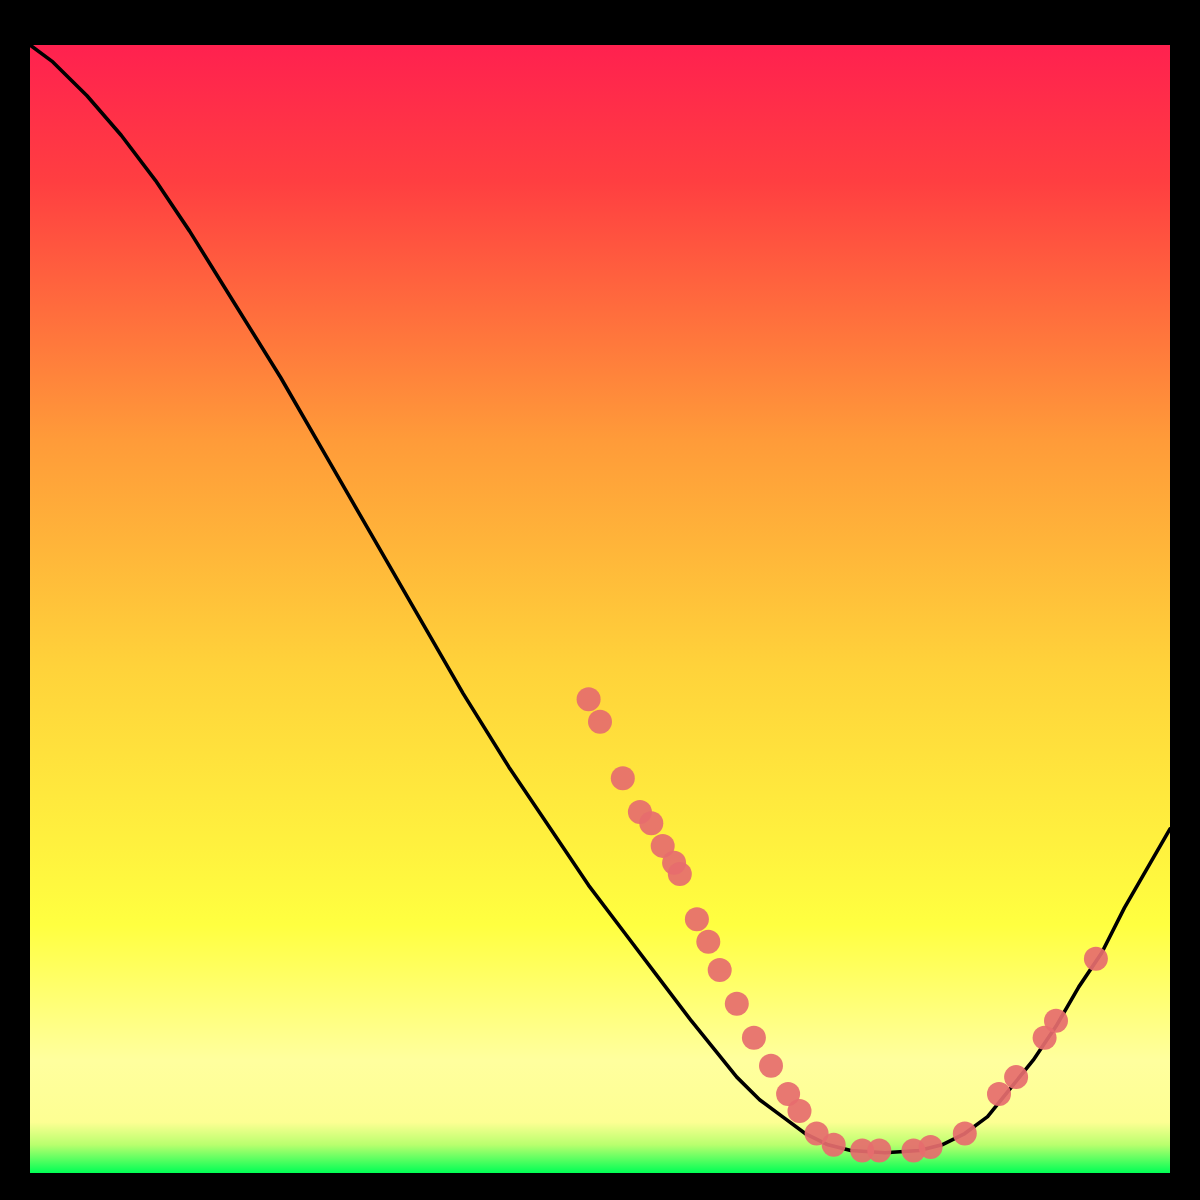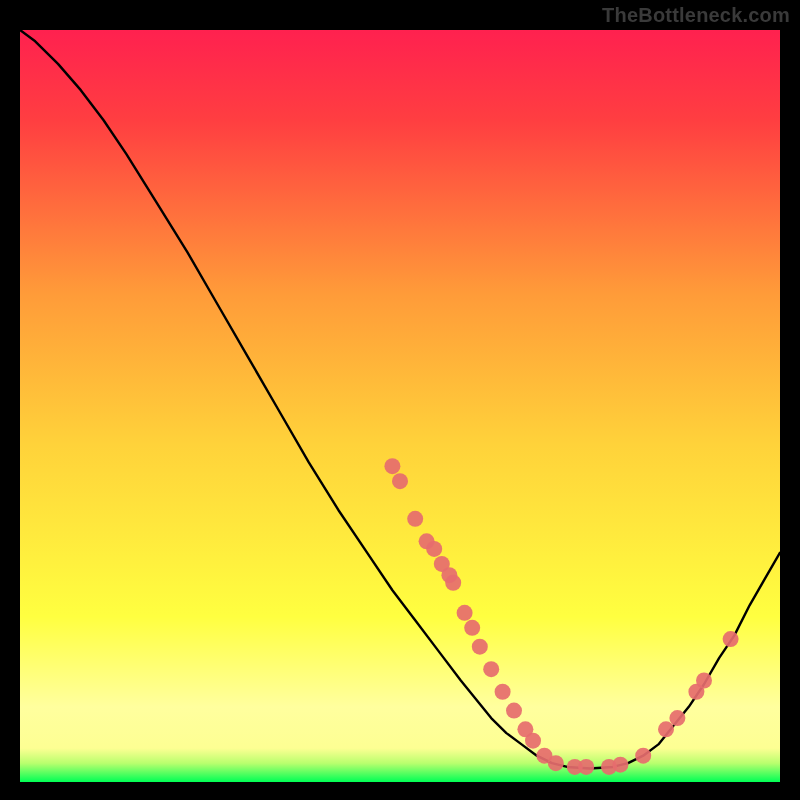--- a/index.html
+++ b/index.html
@@ -34,21 +34,20 @@
     height: 752px;
   }
   .plot svg {
     display: block;
   }
 </style>
 </head>
 <body>
 
 <div class="outer">
-  <div class="watermark">TheBottleneck.com</div>
   <div class="plot">
     <svg id="chart-svg" width="760" height="752" viewBox="0 0 760 752" preserveAspectRatio="none">
         <defs>
           <linearGradient id="bg-grad" x1="0" y1="0" x2="0" y2="1">
             <stop offset="0%" stop-color="#ff214f"></stop>
             <stop offset="12%" stop-color="#ff3e41"></stop>
             <stop offset="35%" stop-color="#ff9b39"></stop>
             <stop offset="55.00000000000001%" stop-color="#ffd23a"></stop>
             <stop offset="78%" stop-color="#ffff40"></stop>
             <stop offset="90%" stop-color="#ffff9e"></stop>

